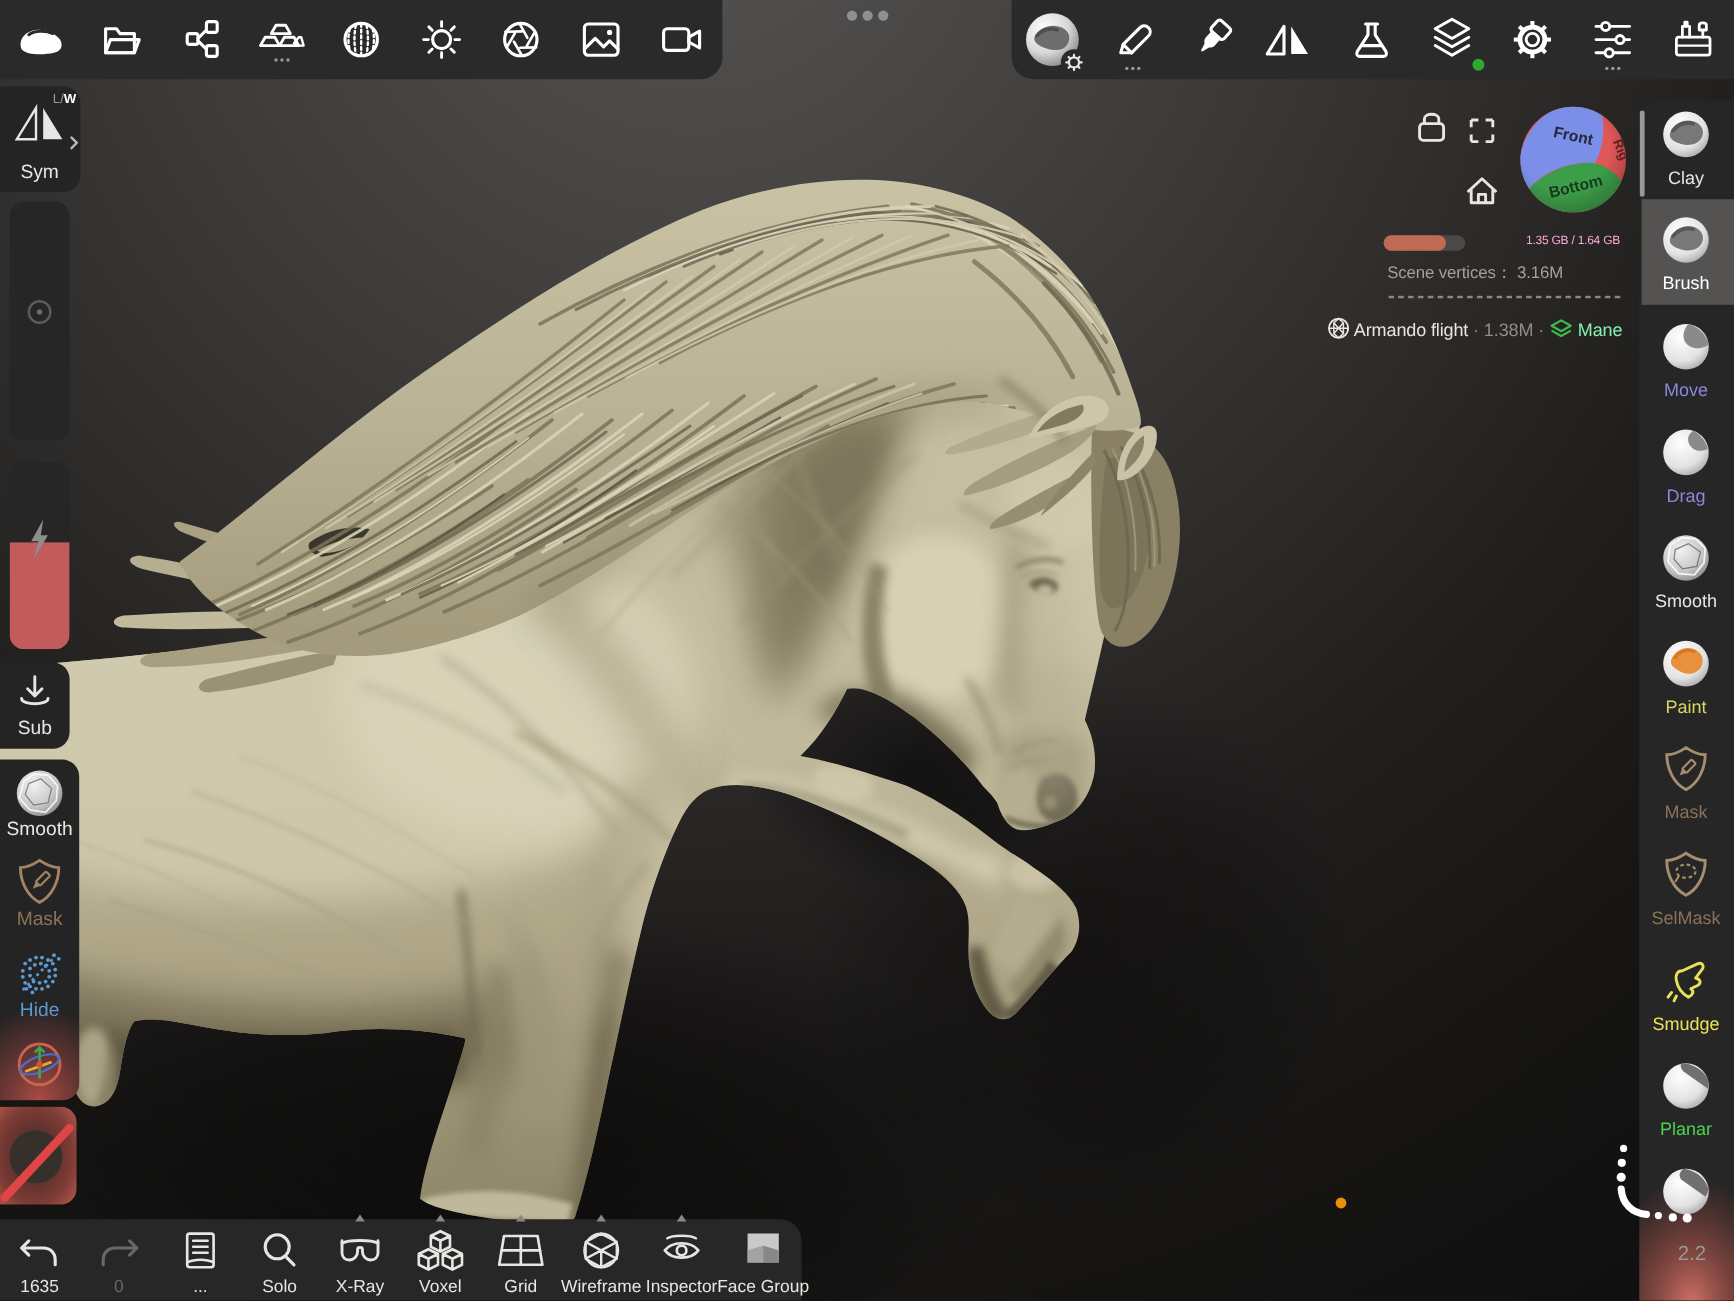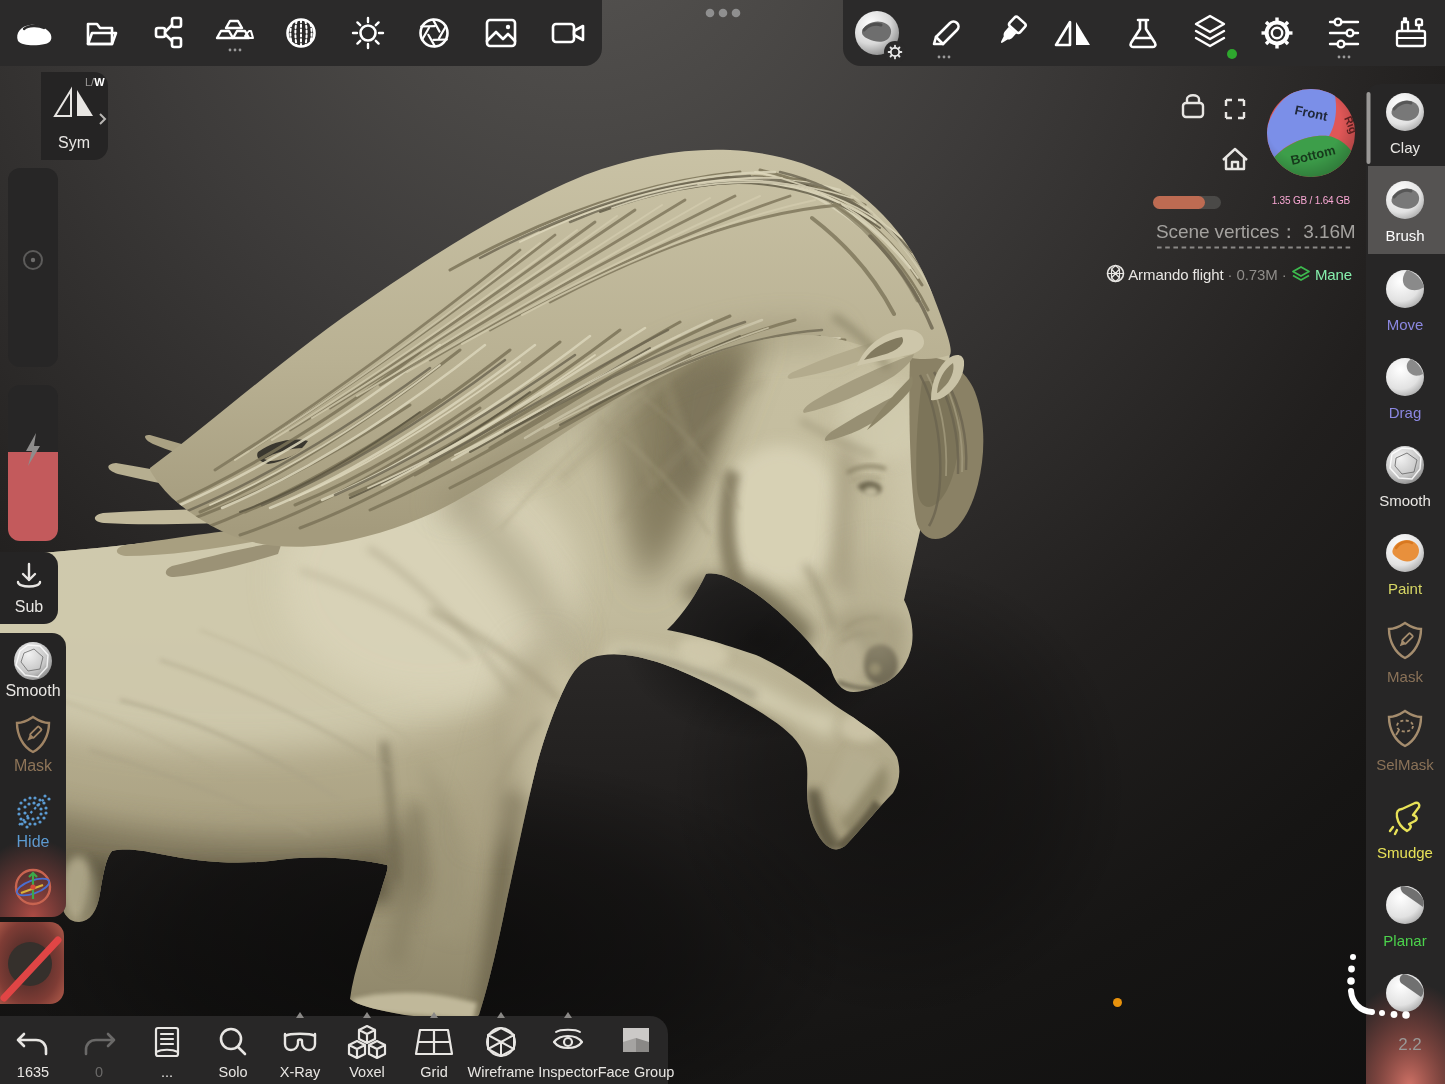--- a/index.html
+++ b/index.html
@@ -525,40 +525,40 @@
     </g>
     <text x="28" y="26" font-size="13" font-weight="bold" fill="#20283a" transform="rotate(12 28 26)" font-family="Liberation Sans,sans-serif">Front</text>
     <text x="78" y="30" font-size="11" font-weight="bold" fill="#5a2020" transform="rotate(68 78 30)" font-family="Liberation Sans,sans-serif">Rig</text>
     <text x="26" y="77" font-size="13" font-weight="bold" fill="#173a1c" transform="rotate(-14 26 77)" font-family="Liberation Sans,sans-serif">Bottom</text>
   </svg>
 
   <div style="position:absolute;left:1153px;top:196px;width:68px;height:13px;background:#4a4947;border-radius:7px;">
     <div style="width:52px;height:13px;background:#bd6b52;border-radius:7px;"></div>
   </div>
   <div style="position:absolute;right:95px;top:195px;color:#f9a8d4;font-size:10px;letter-spacing:-0.2px;">1.35 GB / 1.64 GB</div>
-  <div style="position:absolute;left:1156px;top:219px;color:#a3a19e;font-size:19px;letter-spacing:-0.1px;">Scene vertices： 3.16M</div>
+  <div style="position:absolute;left:1156px;top:219px;color:#a3a19e;font-size:14px;letter-spacing:-0.1px;">Scene vertices： 3.16M</div>
   <svg style="position:absolute;left:1157px;top:246px" width="196" height="4" viewBox="0 0 196 4">
       <path d="M 0,1.5 L 196,1.5" stroke="#8a8886" stroke-width="2" stroke-dasharray="4.6 3.6" fill="none"></path>
     </svg>
   <div style="position:absolute;right:93px;top:264px;color:#e8e6e3;font-size:15px;letter-spacing:-0.1px;white-space:nowrap;">
     <svg width="19" height="19" viewBox="0 0 19 19" style="vertical-align:-3px">
         <circle cx="9.5" cy="9.5" r="8" fill="none" stroke="#e8e6e3" stroke-width="1.6"></circle>
         <path d="M 9.5,1.5 L 13.5,5 L 13.5,14 L 9.5,17.5 L 5.5,14 L 5.5,5 Z M 1.5,9.5 L 17.5,9.5 M 5.5,5 L 13.5,14 M 13.5,5 L 5.5,14" stroke="#e8e6e3" stroke-width="1.2" fill="none"></path>
       </svg>
-    Armando flight <span style="color:#8f8d8a">· 0.73M ·</span>
+    Armando flight <span style="color:#8f8d8a">· 1.38M ·</span>
     <svg width="20" height="18" viewBox="0 0 20 18" style="vertical-align:-3px">
         <g fill="none" stroke="#3dba4e" stroke-width="1.8" stroke-linejoin="round">
           <path d="M 10,2 L 18,6.5 L 10,11 L 2,6.5 Z"></path>
           <path d="M 2,10.5 L 10,15 L 18,10.5"></path>
         </g>
       </svg>
     <span style="color:#86efac">Mane</span>
   </div>
 
-  <div style="position:absolute;left:0;top:72px;width:67px;height:88px;background:#252424;border-radius:0 14px 14px 0;margin-left:41px;">
+  <div style="position:absolute;left:0;top:72px;width:67px;height:88px;background:#252424;border-radius:0 14px 14px 0;">
     <svg width="67" height="88" viewBox="0 0 67 88">
       <path d="M 30,18 L 30,44 L 14,44 Z" fill="none" stroke="#e8e6e3" stroke-width="2"></path>
       <path d="M 36,18 L 36,44 L 52,44 Z" fill="#e8e6e3"></path>
       <text x="44" y="14" font-size="11" fill="#9a9896" font-family="Liberation Sans,sans-serif">L/<tspan fill="#ffffff" font-weight="bold">W</tspan></text>
       <path d="M 59,42 L 64,47 L 59,52" fill="none" stroke="#b8b6b3" stroke-width="2"></path>
       <text x="33" y="76" font-size="16" fill="#e8e6e3" text-anchor="middle" font-family="Liberation Sans,sans-serif">Sym</text>
     </svg>
   </div>
 
   <div style="position:absolute;left:8px;top:168px;width:50px;height:199px;background:#272626;border-radius:12px;">

